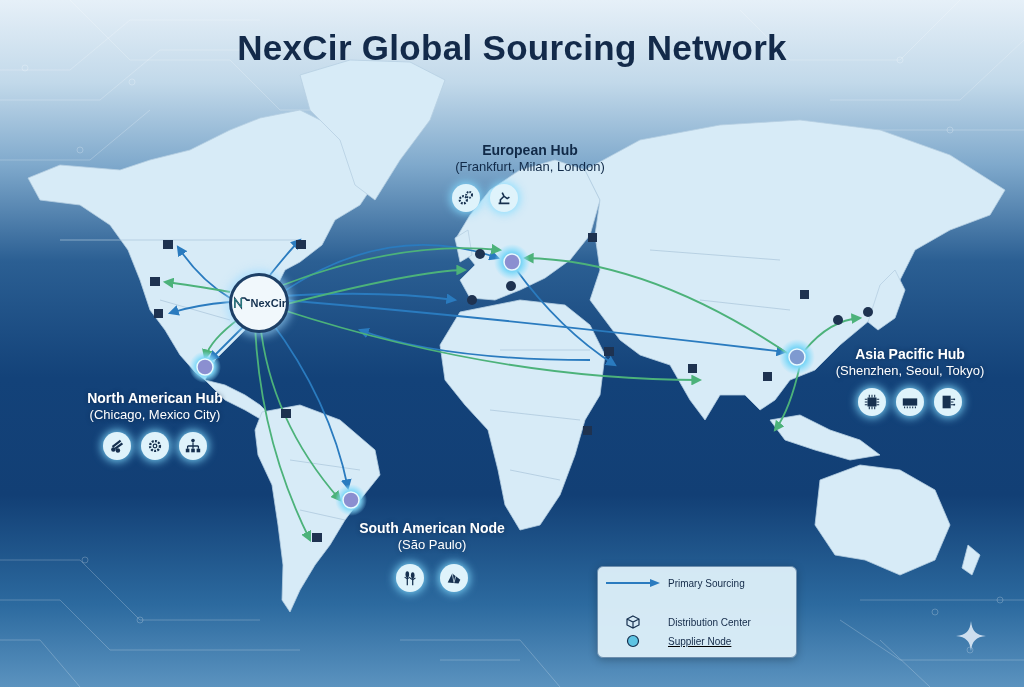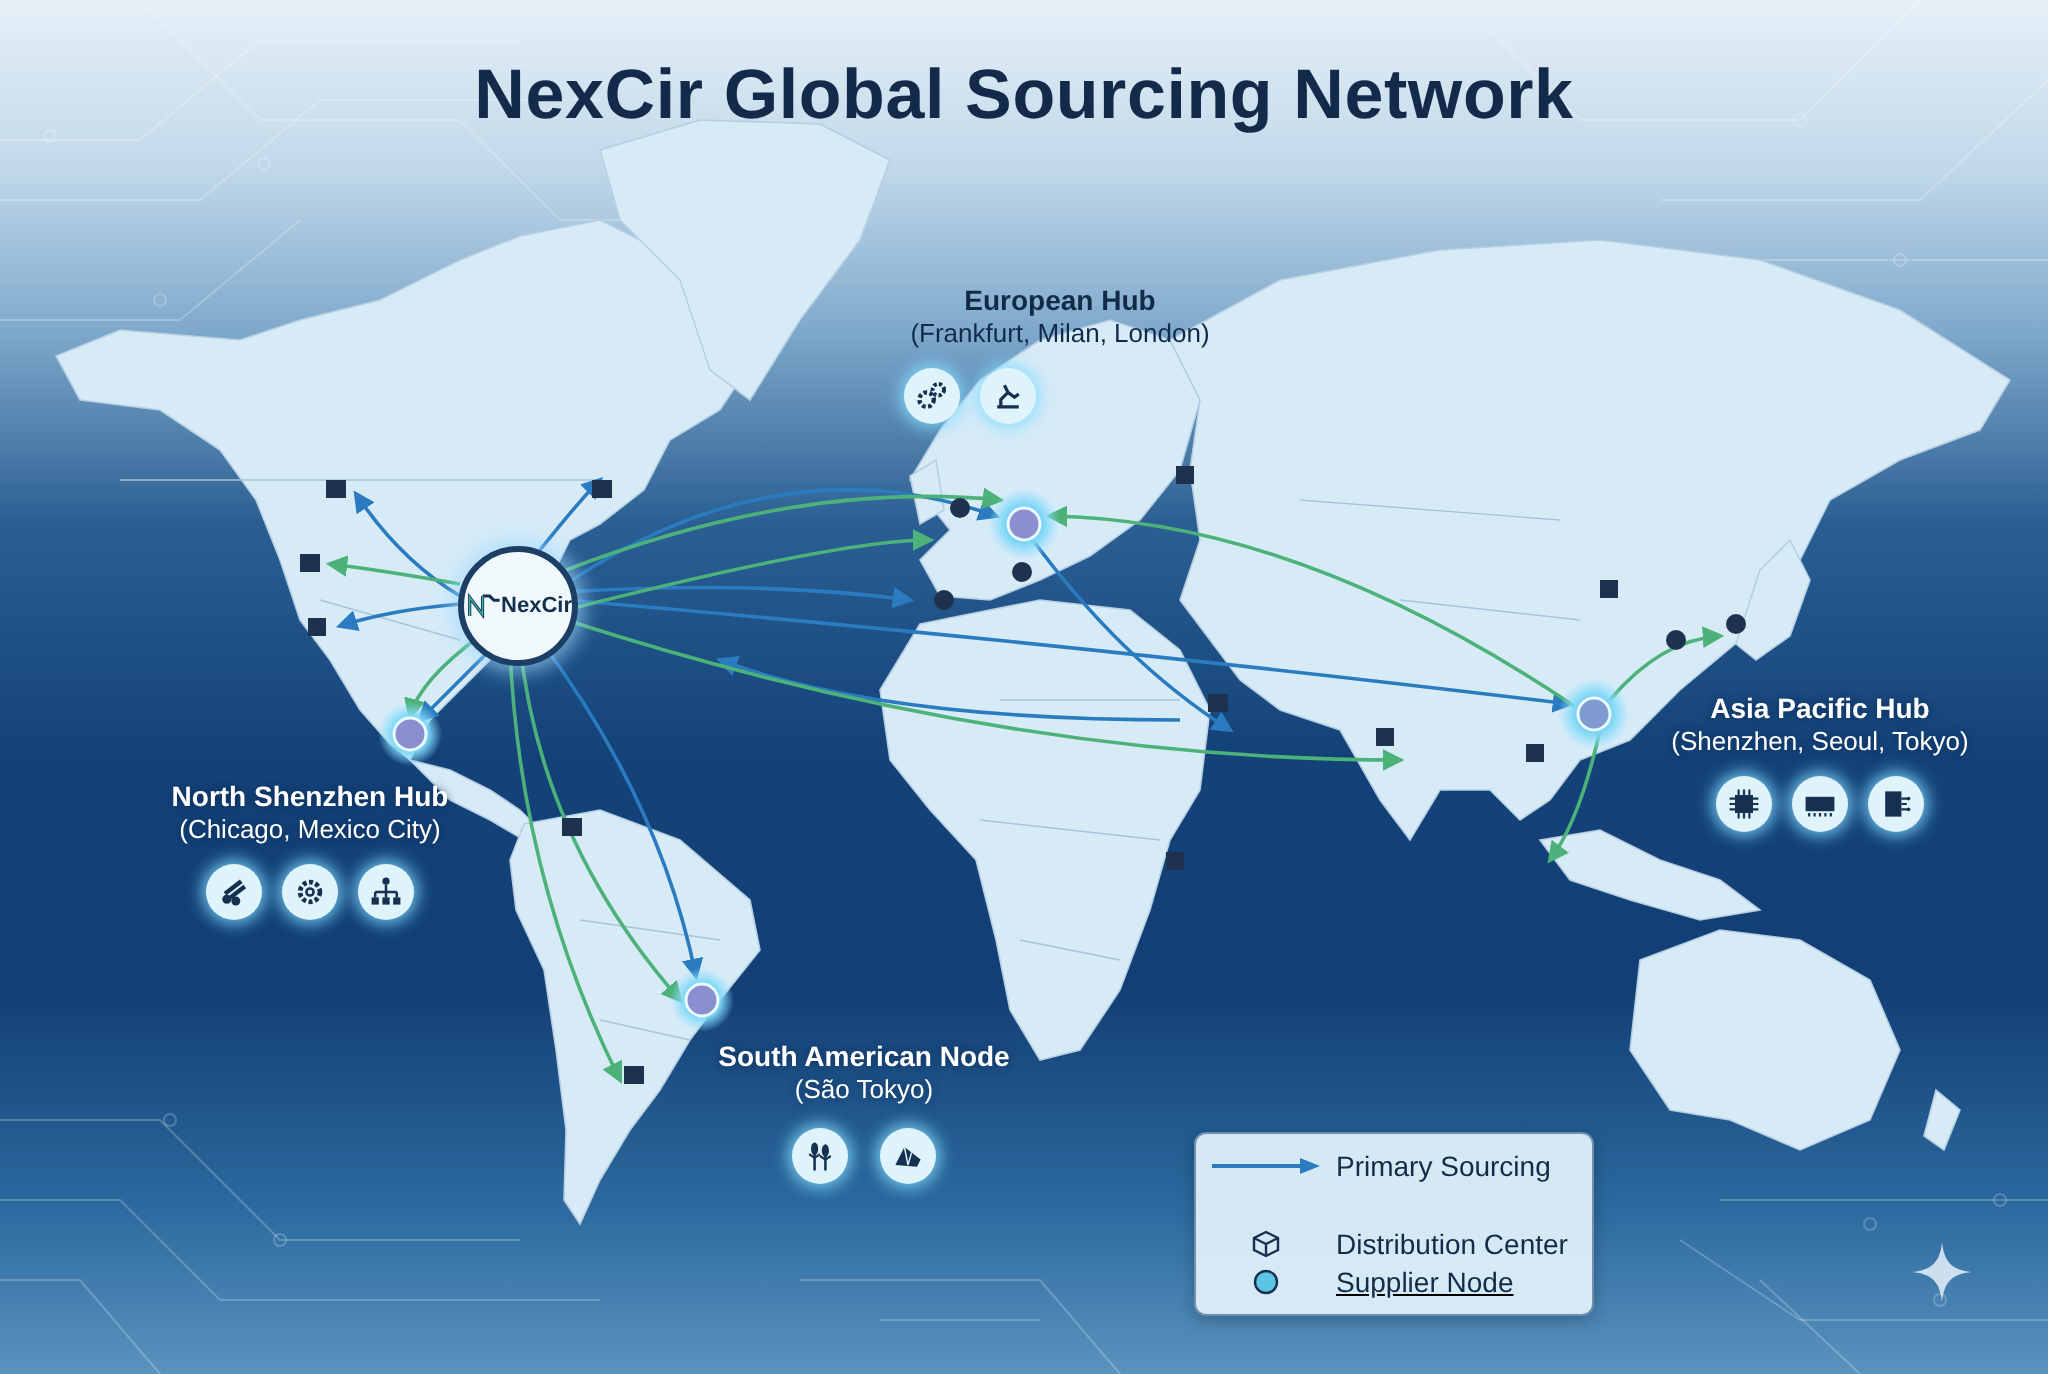--- a/index.html
+++ b/index.html
@@ -20,21 +20,21 @@
     display:flex; align-items:center; justify-content:center; }
   .badge svg { width:18px; height:18px; }
   .logo { position:absolute; left:229px; top:273px; width:54px; height:54px; border-radius:50%; background:#f1f8fc;
     border:3px solid #1d3f66; box-shadow:0 0 10px 3px rgba(160,220,255,.7); display:flex; flex-direction:row;
     align-items:center; justify-content:center; }
   .logo .word { font-size:11px; font-weight:700; color:#13304f; margin-top:-1px; }
   .legend { position:absolute; left:597px; top:566px; width:198px; height:90px; background:rgba(220,238,248,.96);
     border:1px solid #6e8fae; border-radius:6px; box-shadow:0 2px 8px rgba(0,0,0,.25); }
   .legend-row { position:absolute; left:0; right:0; height:20px; display:flex; align-items:center; }
   .legend-row .sym { width:70px; display:flex; align-items:center; justify-content:center; }
-  .legend-row .lbl { font-size:14px; color:#132a48; }
+  .legend-row .lbl { font-size:10px; color:#132a48; }
   .sparkle { position:absolute; left:956px; top:621px; width:30px; height:30px; }
 </style>
 </head>
 <body>
 
 <div class="stage">
 
   <svg class="circuit" viewBox="0 0 1024 687" preserveAspectRatio="none">
     <g fill="none" stroke="rgba(255,255,255,.22)" stroke-width="1">
       <path d="M0 70 H70 L130 20 H260"></path>
@@ -198,21 +198,21 @@
       </div>
       <div class="badge">
         <svg viewBox="0 0 20 20">
             <path d="M4 16 H16 M6 16 V12 L10 8 L14 11 M10 8 L8 4 M13 11 L16 9" fill="none" stroke="#16304f" stroke-width="1.8"></path>
           </svg>
       </div>
     </div>
   </div>
 
   <div class="hub-label light-text" style="left:55px; top:390px; width:200px;">
-    <div class="name">North Shenzhen Hub</div>
+    <div class="name">North American Hub</div>
     <div class="cities">(Chicago, Mexico City)</div>
     <div class="icon-row" style="margin-top:10px;">
       <div class="badge">
         <svg viewBox="0 0 20 20">
             <circle cx="6" cy="14" r="2.5" fill="#16304f"></circle>
             <circle cx="11" cy="15" r="2.5" fill="#16304f"></circle>
             <path d="M5 11 L14 4 M8 13 L16 7" stroke="#16304f" stroke-width="2.4"></path>
           </svg>
       </div>
       <div class="badge">
@@ -255,21 +255,21 @@
             <path d="M13 7 H17 M13 10 H16 M13 13 H17" stroke="#16304f" stroke-width="1.2"></path>
             <circle cx="17" cy="7" r="1" fill="#16304f"></circle>
             <circle cx="17" cy="13" r="1" fill="#16304f"></circle>
           </svg>
       </div>
     </div>
   </div>
 
   <div class="hub-label light-text" style="left:352px; top:520px; width:160px;">
     <div class="name">South American Node</div>
-    <div class="cities">(São Tokyo)</div>
+    <div class="cities">(São Paulo)</div>
     <div class="icon-row" style="margin-top:12px; gap:16px;">
       <div class="badge">
         <svg viewBox="0 0 20 20">
             <path d="M7 18 V6 M13 18 V6" stroke="#16304f" stroke-width="1.4"></path>
             <ellipse cx="7" cy="6" rx="2" ry="3.5" fill="#16304f"></ellipse>
             <ellipse cx="13" cy="7" rx="2" ry="3.5" fill="#16304f"></ellipse>
             <path d="M7 11 L4 9 M7 11 L10 9 M13 12 L10 10 M13 12 L16 10" stroke="#16304f" stroke-width="1.2"></path>
           </svg>
       </div>
       <div class="badge">

